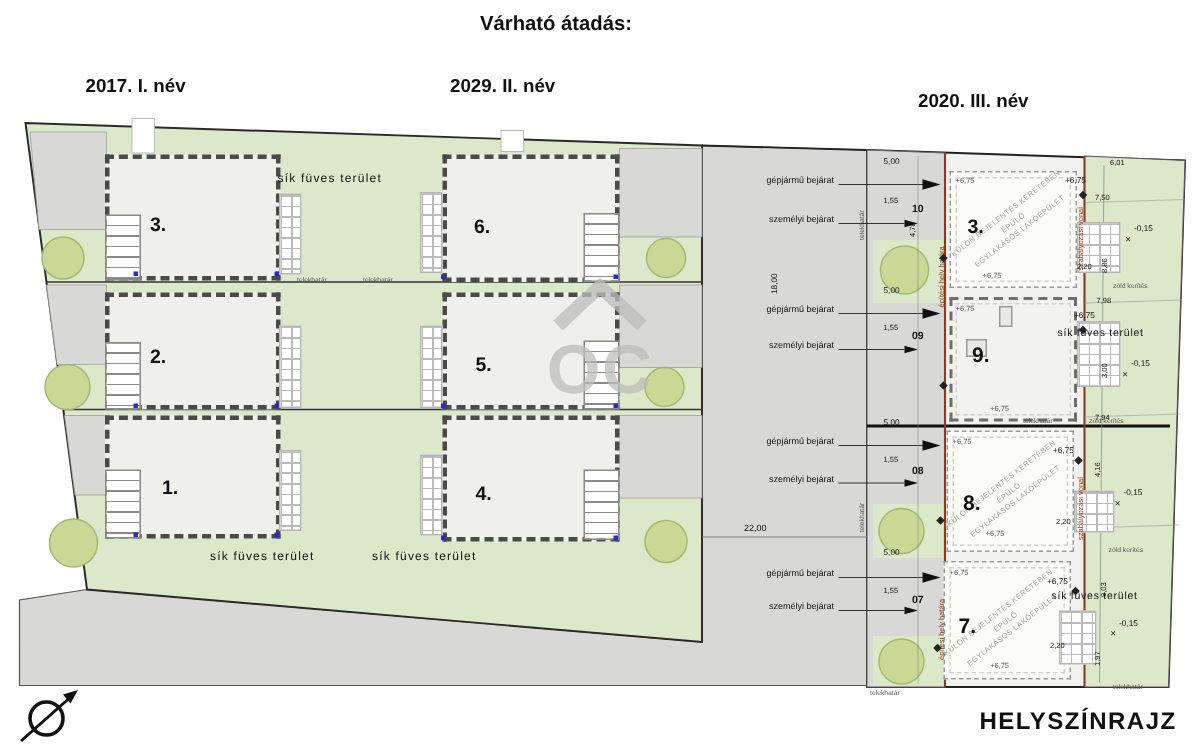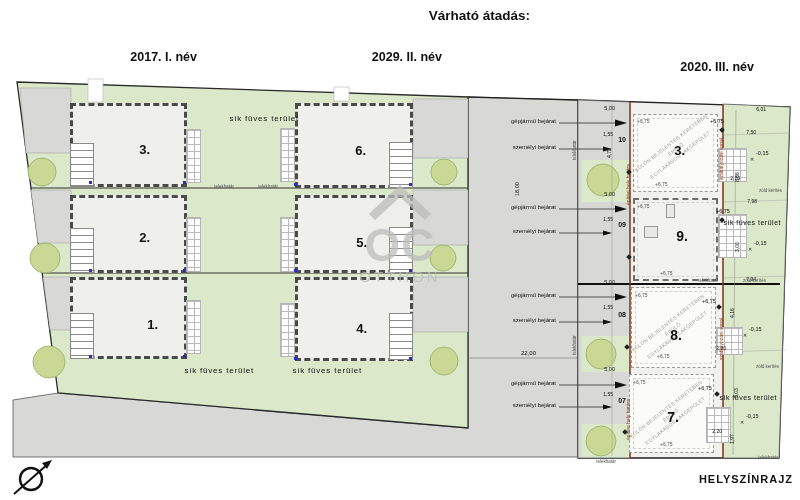--- a/index.html
+++ b/index.html
@@ -1,20 +1,20 @@
 <!DOCTYPE html>
 <html><head>
 <meta charset="utf-8">
 <style>
   html,body{margin:0;padding:0}
   body{width:800px;height:500px;position:relative;background:#fff;
        font-family:"Liberation Sans",sans-serif;overflow:hidden;color:#111}
   svg.base{position:absolute;left:0;top:0;z-index:0}
   .t{position:absolute;white-space:nowrap;z-index:6;color:#111}
-  .c{text-align:right}
+  .c{text-align:left}
   .r{text-align:right}
   .rot{transform:rotate(-90deg);transform-origin:0 0}
   .bld{position:absolute;background:#efefec;border:3px dashed #4a4a4a;box-sizing:border-box;z-index:2}
   .stair{position:absolute;border:1px solid #8a8a8a;box-sizing:border-box;z-index:3;
          background:repeating-linear-gradient(to bottom,#fff 0 6px,#8a8a8a 6px 7px)}
   .terr{position:absolute;box-sizing:border-box;z-index:2;background-color:#fff;border:1px solid #b5b5b5;
         background-image:repeating-linear-gradient(to right,#bbb 0 1px,transparent 1px 7px),
                          repeating-linear-gradient(to bottom,#bbb 0 1px,transparent 1px 7px)}
   .bldr{position:absolute;background:#fbfbf8;border:1.5px dashed #9a9a96;box-sizing:border-box;z-index:2;
         outline:1px dashed #d2d2ce;outline-offset:-5px}
@@ -113,21 +113,20 @@
     <line x1="14" y1="494" x2="49" y2="463" stroke="#111" stroke-width="2"></line>
     <polygon points="52,460 42,463 47,469" fill="#111"></polygon>
   </g>
 </svg>
 
 <div class="wm">
   <svg width="124" height="38">
     <polyline points="34,34 62,8 90,34" fill="none" stroke="#bdbdbb" stroke-width="9"></polyline>
   </svg>
   <div class="mono">OC</div>
-  <div class="l1">OTTHON</div>
 </div>
 
 <div class="bld" style="left:70px;top:103px;width:117px;height:84px"></div>
 <div class="stair" style="left:70px;top:143px;width:24px;height:44px"></div>
 <div class="terr" style="left:186px;top:129px;width:15px;height:54px"></div>
 <div class="bld" style="left:70px;top:195px;width:117px;height:78px"></div>
 <div class="stair" style="left:70px;top:228px;width:24px;height:45px"></div>
 <div class="terr" style="left:186px;top:217px;width:15px;height:55px"></div>
 <div class="bld" style="left:70px;top:277px;width:117px;height:82px"></div>
 <div class="stair" style="left:70px;top:313px;width:24px;height:46px"></div>
@@ -275,13 +274,13 @@
 <div class="dot" style="left:409px;top:357px"></div>
 <div class="dia" style="left:627px;top:170px"></div>
 <div class="dia" style="left:627px;top:255px"></div>
 <div class="dia" style="left:720px;top:128px"></div>
 <div class="dia" style="left:720px;top:218px"></div>
 <div class="dia" style="left:625px;top:345px"></div>
 <div class="dia" style="left:623px;top:430px"></div>
 <div class="dia" style="left:717px;top:305px"></div>
 <div class="dia" style="left:715px;top:392px"></div>
 
-<div class="t c" style="left:653px;top:473px;width:140px;font-size:11px;font-weight:bold;letter-spacing:1px">HELYSZÍNRAJZ</div>
+<div class="t c" style="left:653px;top:473px;width:140px;font-size:16px;font-weight:bold;letter-spacing:1px">HELYSZÍNRAJZ</div>
 
 </body></html>

